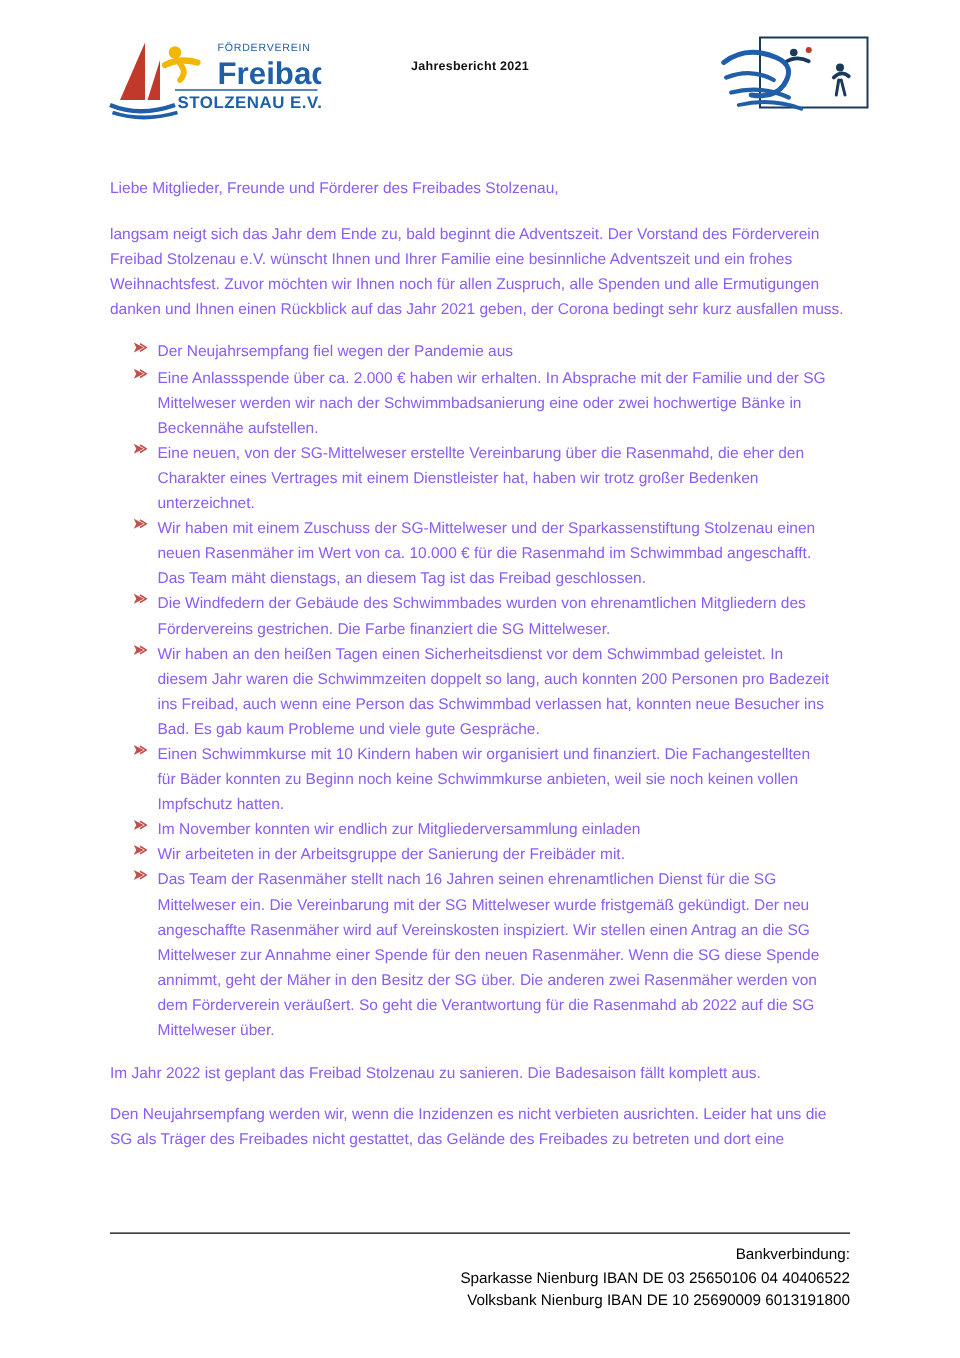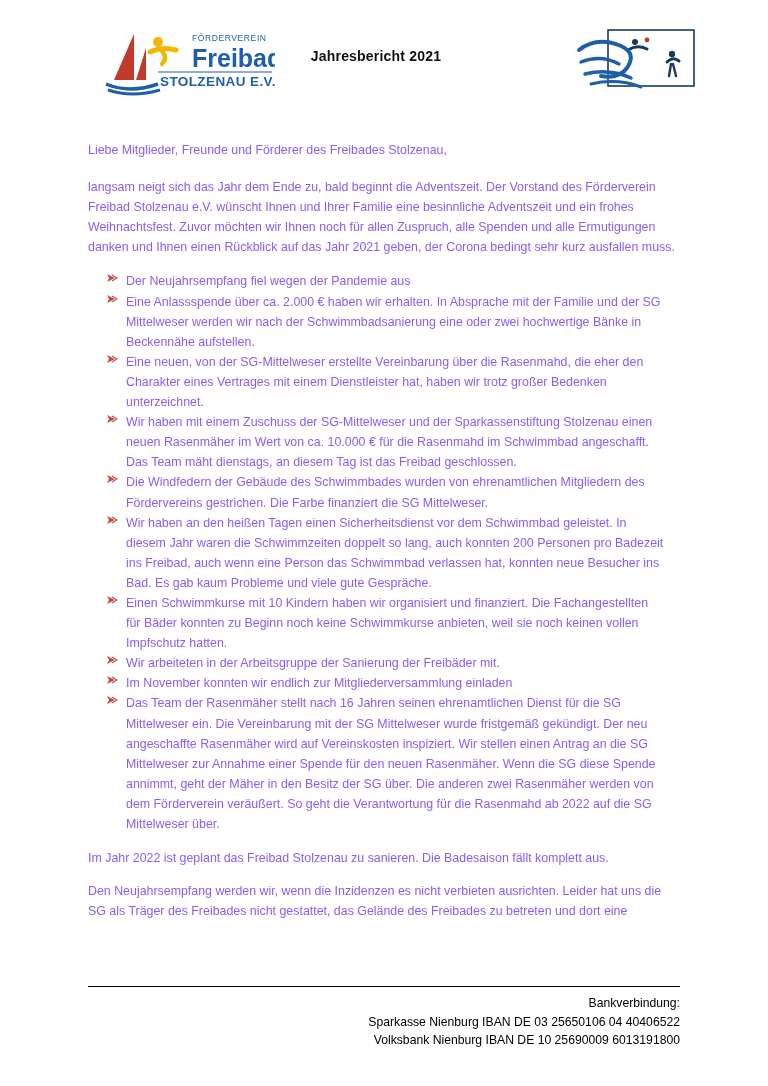--- a/index.html
+++ b/index.html
@@ -24,34 +24,34 @@
   }
 
   
   .header {
     position: relative;
     height: 118px;
     padding: 0;
   }
   .logo-left {
     position: absolute;
-    left: 100px;
+    left: 82px;
     top: 24px;
     width: 175px;
     height: 74px;
   }
   .logo-left svg { display: block; }
 
   .header-title {
     position: absolute;
     left: 0;
     right: 16px;
     top: 48px;
     text-align: center;
-    font-size: 14px;
+    font-size: 10px;
     font-weight: bold;
     letter-spacing: 0.2px;
     color: #111111;
   }
 
   .logo-right {
     position: absolute;
     right: 68px;
     top: 24px;
     width: 125px;
@@ -236,30 +236,30 @@
         </span>
         <span>Einen Schwimmkurse mit 10 Kindern haben wir organisiert und finanziert. Die Fachangestellten für Bäder konnten zu Beginn noch keine Schwimmkurse anbieten, weil sie noch keinen vollen Impfschutz hatten.</span>
       </li>
       <li>
         <span class="bullet-mark">
           <svg width="12" height="12" viewBox="0 0 12 12">
               <path d="M1 2 L9 6 L1 10 L3 6 Z" fill="#c0504d"></path>
               <path d="M6 3 L11 6 L6 9" fill="none" stroke="#c0504d" stroke-width="1.2"></path>
             </svg>
         </span>
+        <span>Im November konnten wir endlich zur Mitgliederversammlung einladen</span>
+      </li>
+      <li>
+        <span class="bullet-mark">
+          <svg width="12" height="12" viewBox="0 0 12 12">
+              <path d="M1 2 L9 6 L1 10 L3 6 Z" fill="#c0504d"></path>
+              <path d="M6 3 L11 6 L6 9" fill="none" stroke="#c0504d" stroke-width="1.2"></path>
+            </svg>
+        </span>
         <span>Wir arbeiteten in der Arbeitsgruppe der Sanierung der Freibäder mit.</span>
-      </li>
-      <li>
-        <span class="bullet-mark">
-          <svg width="12" height="12" viewBox="0 0 12 12">
-              <path d="M1 2 L9 6 L1 10 L3 6 Z" fill="#c0504d"></path>
-              <path d="M6 3 L11 6 L6 9" fill="none" stroke="#c0504d" stroke-width="1.2"></path>
-            </svg>
-        </span>
-        <span>Im November konnten wir endlich zur Mitgliederversammlung einladen</span>
       </li>
       <li>
         <span class="bullet-mark">
           <svg width="12" height="12" viewBox="0 0 12 12">
               <path d="M1 2 L9 6 L1 10 L3 6 Z" fill="#c0504d"></path>
               <path d="M6 3 L11 6 L6 9" fill="none" stroke="#c0504d" stroke-width="1.2"></path>
             </svg>
         </span>
         <span>Das Team der Rasenmäher stellt nach 16 Jahren seinen ehrenamtlichen Dienst für die SG Mittelweser ein. Die Vereinbarung mit der SG Mittelweser wurde fristgemäß gekündigt. Der neu angeschaffte Rasenmäher wird auf Vereinskosten inspiziert. Wir stellen einen Antrag an die SG Mittelweser zur Annahme einer Spende für den neuen Rasenmäher. Wenn die SG diese Spende annimmt, geht der Mäher in den Besitz der SG über. Die anderen zwei Rasenmäher werden von dem Förderverein veräußert. So geht die Verantwortung für die Rasenmahd ab 2022 auf die SG Mittelweser über.</span>
       </li>

